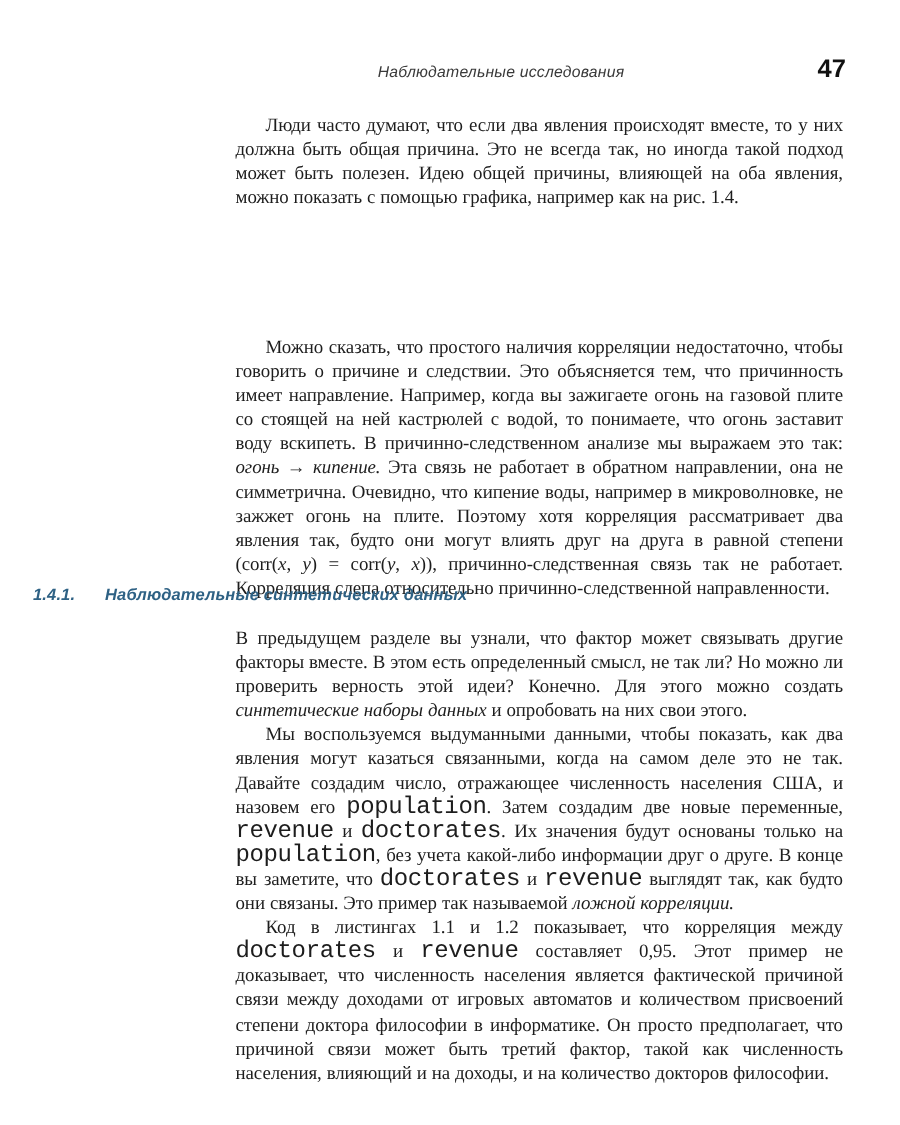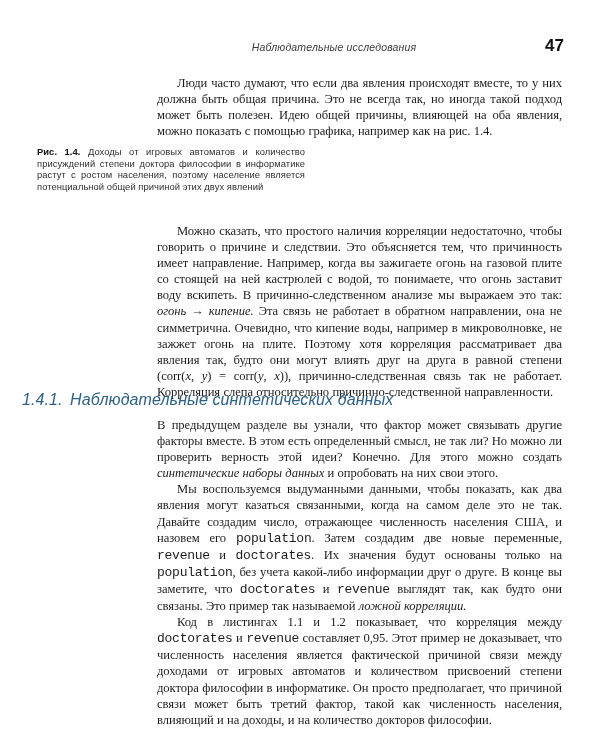--- a/index.html
+++ b/index.html
@@ -66,21 +66,21 @@
     text-align: justify;
     text-indent: 20px;
     letter-spacing: -0.05px;
     word-spacing: 0.2px;
     color: #1d1d1d;
   }
   p.body.noindent { text-indent: 0; }
   .it { font-style: italic; }
   .mono {
     font-family: "Liberation Mono", monospace;
-    font-size: 13px;
+    font-size: 16px;
     letter-spacing: -0.25px;
   }
 
   
   .caption {
     position: absolute;
     left: 37px;
     top: 146px;
     width: 268px;
     font-family: "Liberation Sans", sans-serif;
@@ -111,23 +111,23 @@
     letter-spacing: 0.2px;
   }
 
   
   .section-head {
     position: absolute;
     left: 22px;
     top: 391px;
     width: 540px;
     font-family: "Liberation Sans", sans-serif;
-    font-weight: normal;
+    font-weight: bold;
     font-style: italic;
-    font-size: 16px;
+    font-size: 11px;
     color: #2e6184;
     letter-spacing: 0.1px;
     display: flex;
   }
   .section-num {
     width: 48px;
     flex: 0 0 48px;
   }
   .section-title { flex: 1; }
 </style>
@@ -138,23 +138,20 @@
 
   <div class="running-head">
     <span class="running-head-title">Наблюдательные исследования</span>
     <span class="running-head-folio">47</span>
   </div>
 
   <div class="col" style="top:63px;margin-top:12px;">
     <p class="body">Люди часто думают, что если два явления происходят вместе, то у них должна быть общая причина. Это не всегда так, но иногда такой подход может быть полезен. Идею общей причины, влияющей на оба явления, можно показать с помощью графика, например как на рис. 1.4.</p>
   </div>
 
-  <div class="caption">
-    <b>Рис. 1.4.</b><span> Доходы от игровых автоматов и количество присуждений степени доктора философии в информатике растут с ростом населения, поэтому население является потенциальной общей причиной этих двух явлений</span>
-  </div>
 
 
   <div class="col" style="top:223px;">
     <p class="body"><span>Можно сказать, что простого наличия корреляции недостаточно, чтобы говорить о причине и следствии. Это объясняется тем, что причинность имеет направление. Например, когда вы зажигаете огонь на газовой плите со стоящей на ней кастрюлей с водой, то понимаете, что огонь заставит воду вскипеть. В причинно-следственном анализе мы выражаем это так: </span><span class="it">огонь → кипение.</span><span> Эта связь не работает в обратном направлении, она не симметрична. Очевидно, что кипение воды, например в микроволновке, не зажжет огонь на плите. Поэтому хотя корреляция рассматривает два явления так, будто они могут влиять друг на друга в равной степени (corr(</span><span class="it">x</span><span>, </span><span class="it">y</span><span>) = corr(</span><span class="it">y</span><span>, </span><span class="it">x</span><span>)), причинно-следственная связь так не работает. Корреляция слепа относительно причинно-следственной направленности.</span></p>
   </div>
 
   <div class="section-head">
     <span class="section-num">1.4.1.</span>
     <span class="section-title">Наблюдательные синтетических данных</span>
   </div>

